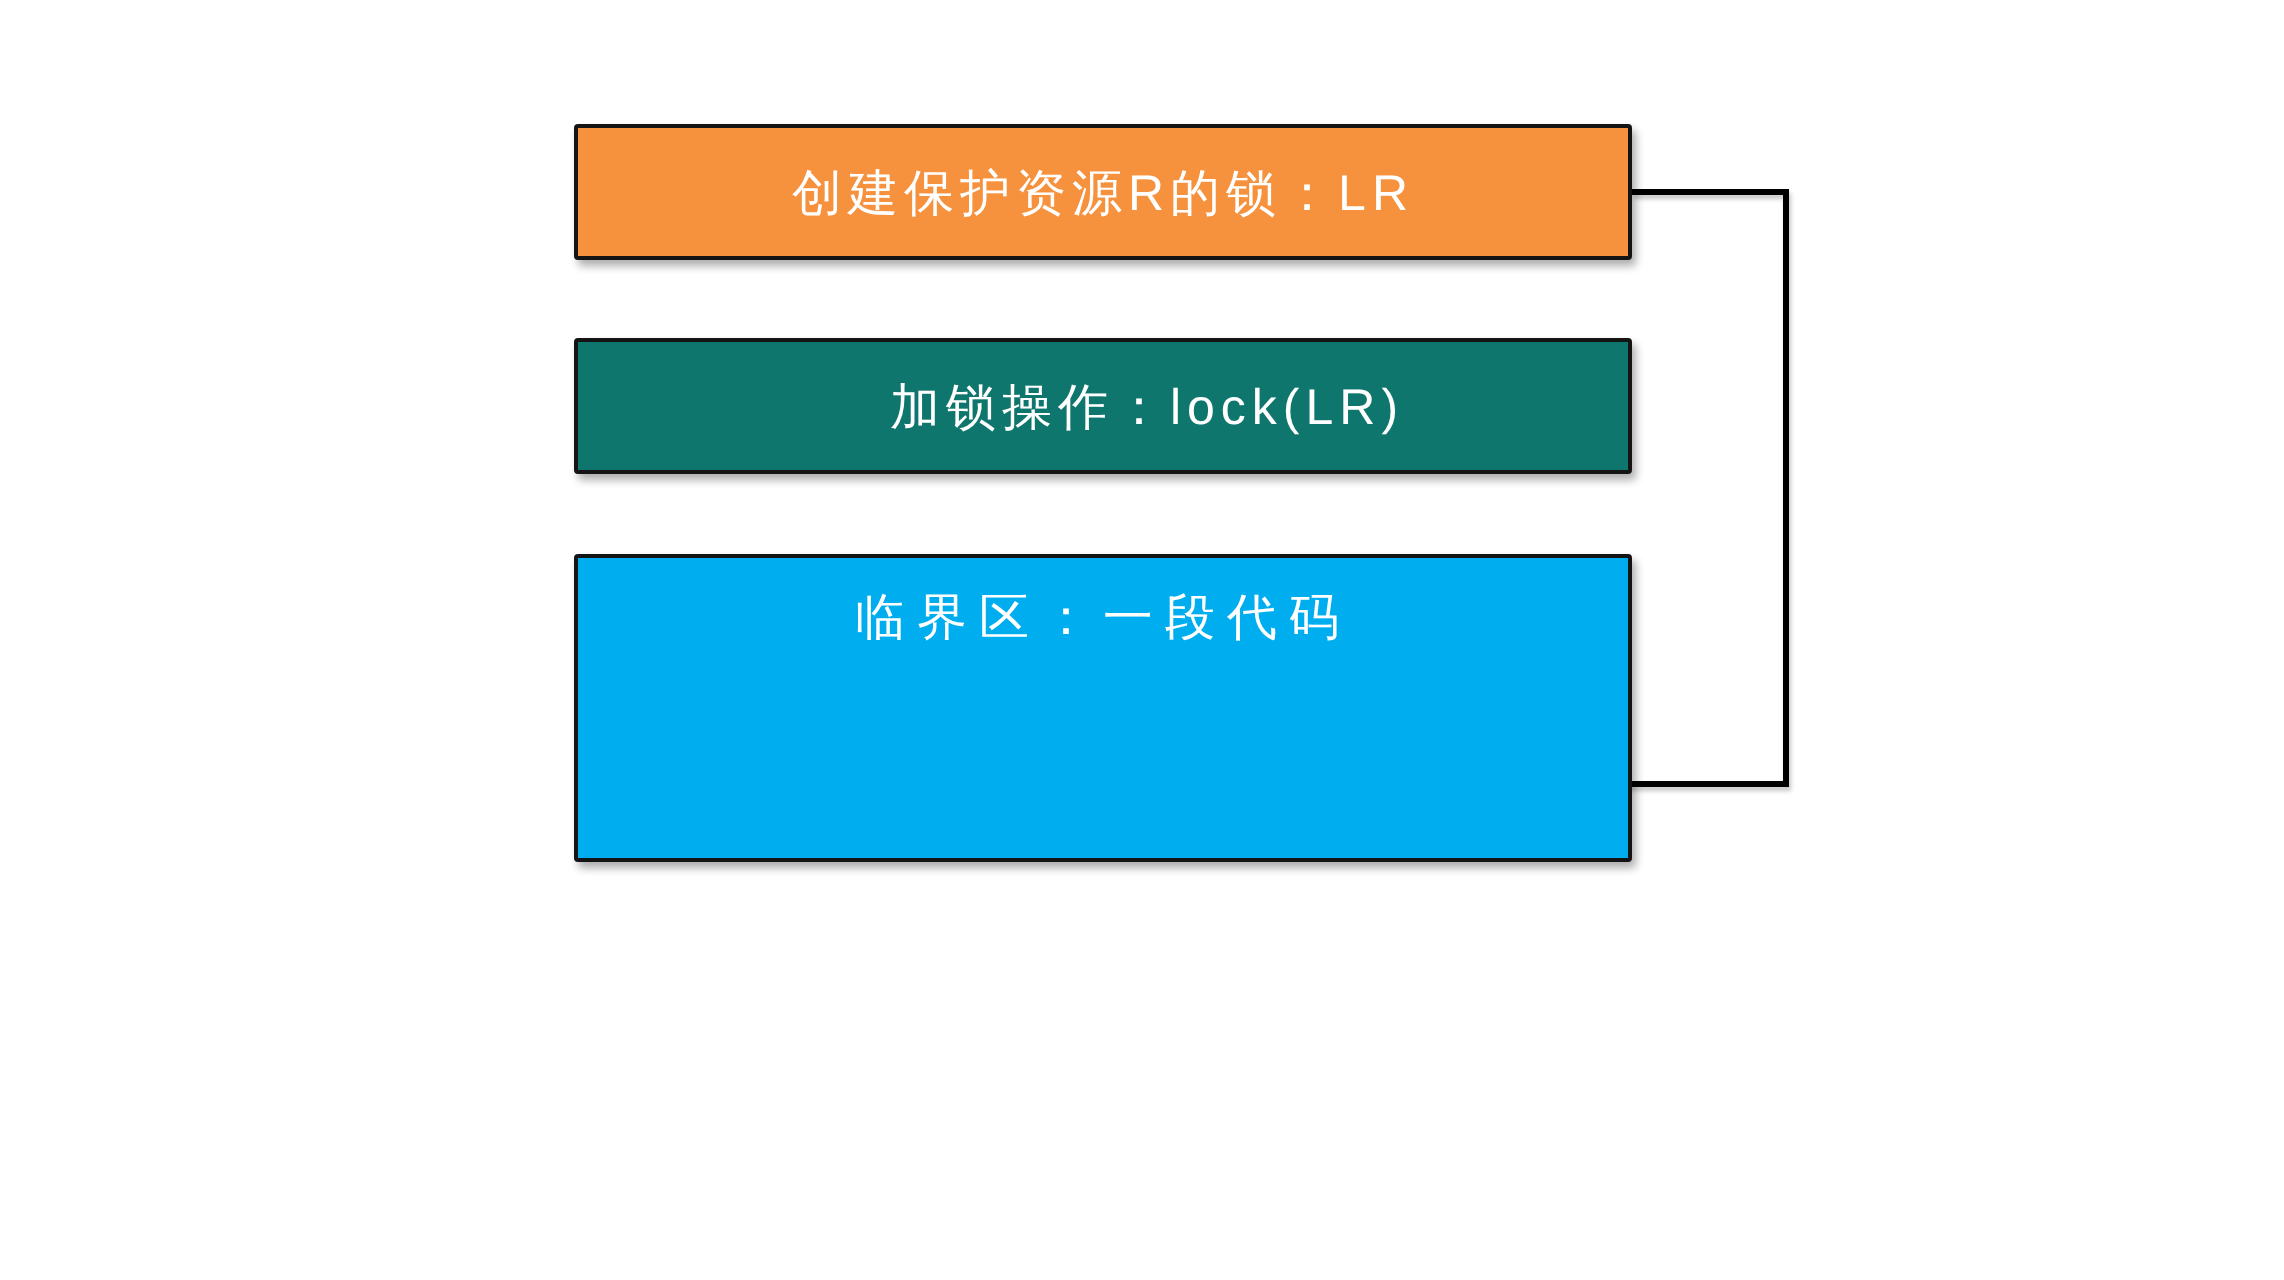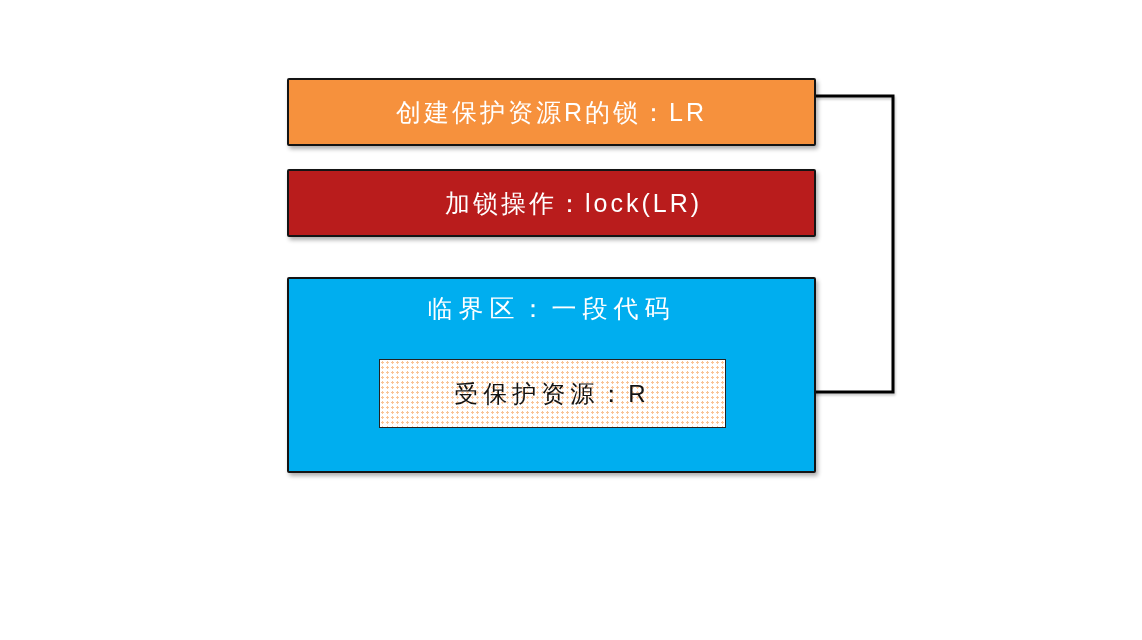--- a/index.html
+++ b/index.html
@@ -37,26 +37,26 @@
     align-items: center;
     justify-content: center;
   }
   .box-label {
     color: #ffffff;
     font-size: 25px;
     letter-spacing: 3px;
     white-space: nowrap;
     text-align: center;
   }
-  .box-create { top: 62px; margin-top: 16px; }
+  .box-create { top: 62px; }
   .box-lock { top: 169px; }
   .box-unlock { top: 515px; }
   .box-critical {
     top: 277px;
-    height: 196px;
+    height: 154px;
     flex-direction: column;
     justify-content: flex-start;
   }
   .critical-label {
     margin-top: 13px;
     letter-spacing: 6px;
   }
   .inner-box {
     position: absolute;
     left: 90px;
@@ -86,25 +86,22 @@
 
   <svg class="arrow-layer" viewBox="0 0 1142 640" xmlns="http://www.w3.org/2000/svg">
     <path d="M 816 96 L 893 96 L 893 392 L 746 392" fill="none" stroke="#000000" stroke-width="3"></path>
     <polygon points="724,392 748,382 748,402" fill="#000000"></polygon>
   </svg>
 
   <div class="box box-create" style="background-color: rgb(246, 145, 61);">
     <span class="box-label">创建保护资源R的锁：LR</span>
   </div>
 
-  <div class="box box-lock" style="background-color: #b91c1c; padding-left: 44px;">
+  <div class="box box-lock" style="background-color: #0f766e; padding-left: 44px;">
     <span class="box-label">加锁操作：lock(LR)</span>
   </div>
 
   <div class="box box-critical" style="background-color: rgb(0, 174, 239);">
     <span class="box-label critical-label">临界区：一段代码</span>
-    <div class="inner-box">
-      <span class="inner-label">受保护资源：R</span>
-    </div>
   </div>
 
 
 </div>
 
 </body></html>

